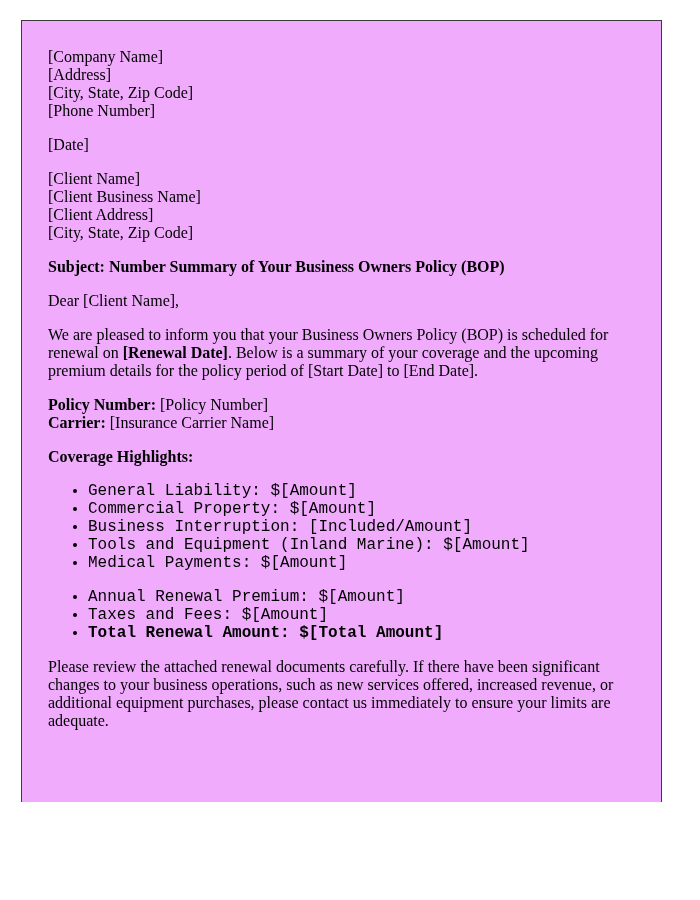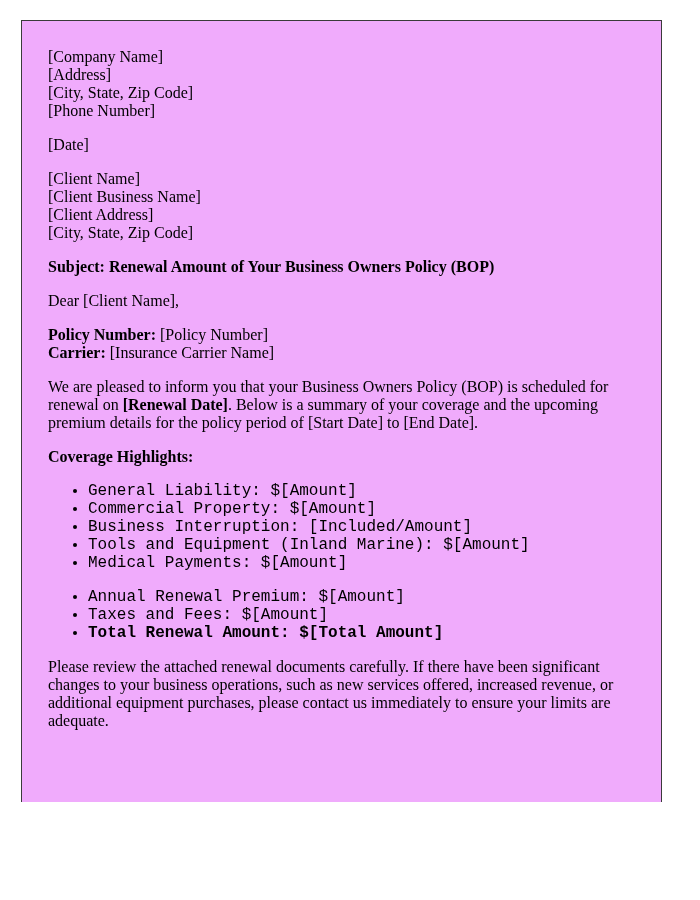--- a/index.html
+++ b/index.html
@@ -62,32 +62,32 @@
 
   <p>[Date]</p>
 
   <p>
     <span>[Client Name]</span><br>
     <span>[Client Business Name]</span><br>
     <span>[Client Address]</span><br>
     <span>[City, State, Zip Code]</span>
   </p>
 
-  <p><strong>Subject: Renewal Amount of Your Business Owners Policy (BOP)</strong></p>
+  <p><strong>Subject: Number Summary of Your Business Owners Policy (BOP)</strong></p>
 
   <p>Dear [Client Name],</p>
+
+  <p><span>We are pleased to inform you that your Business Owners Policy (BOP) is scheduled for renewal on </span><strong>[Renewal Date]</strong><span>. Below is a summary of your coverage and the upcoming premium details for the policy period of [Start Date] to [End Date].</span></p>
 
   <p>
     <strong>Policy Number:</strong>
     <span>[Policy Number]</span><br>
     <strong>Carrier:</strong>
     <span>[Insurance Carrier Name]</span>
   </p>
-
-  <p><span>We are pleased to inform you that your Business Owners Policy (BOP) is scheduled for renewal on </span><strong>[Renewal Date]</strong><span>. Below is a summary of your coverage and the upcoming premium details for the policy period of [Start Date] to [End Date].</span></p>
 
   <p><strong>Coverage Highlights:</strong></p>
 
   <ul>
     <li>General Liability: $[Amount]</li>
     <li>Commercial Property: $[Amount]</li>
     <li>Business Interruption: [Included/Amount]</li>
     <li>Tools and Equipment (Inland Marine): $[Amount]</li>
     <li>Medical Payments: $[Amount]</li>
   </ul>

